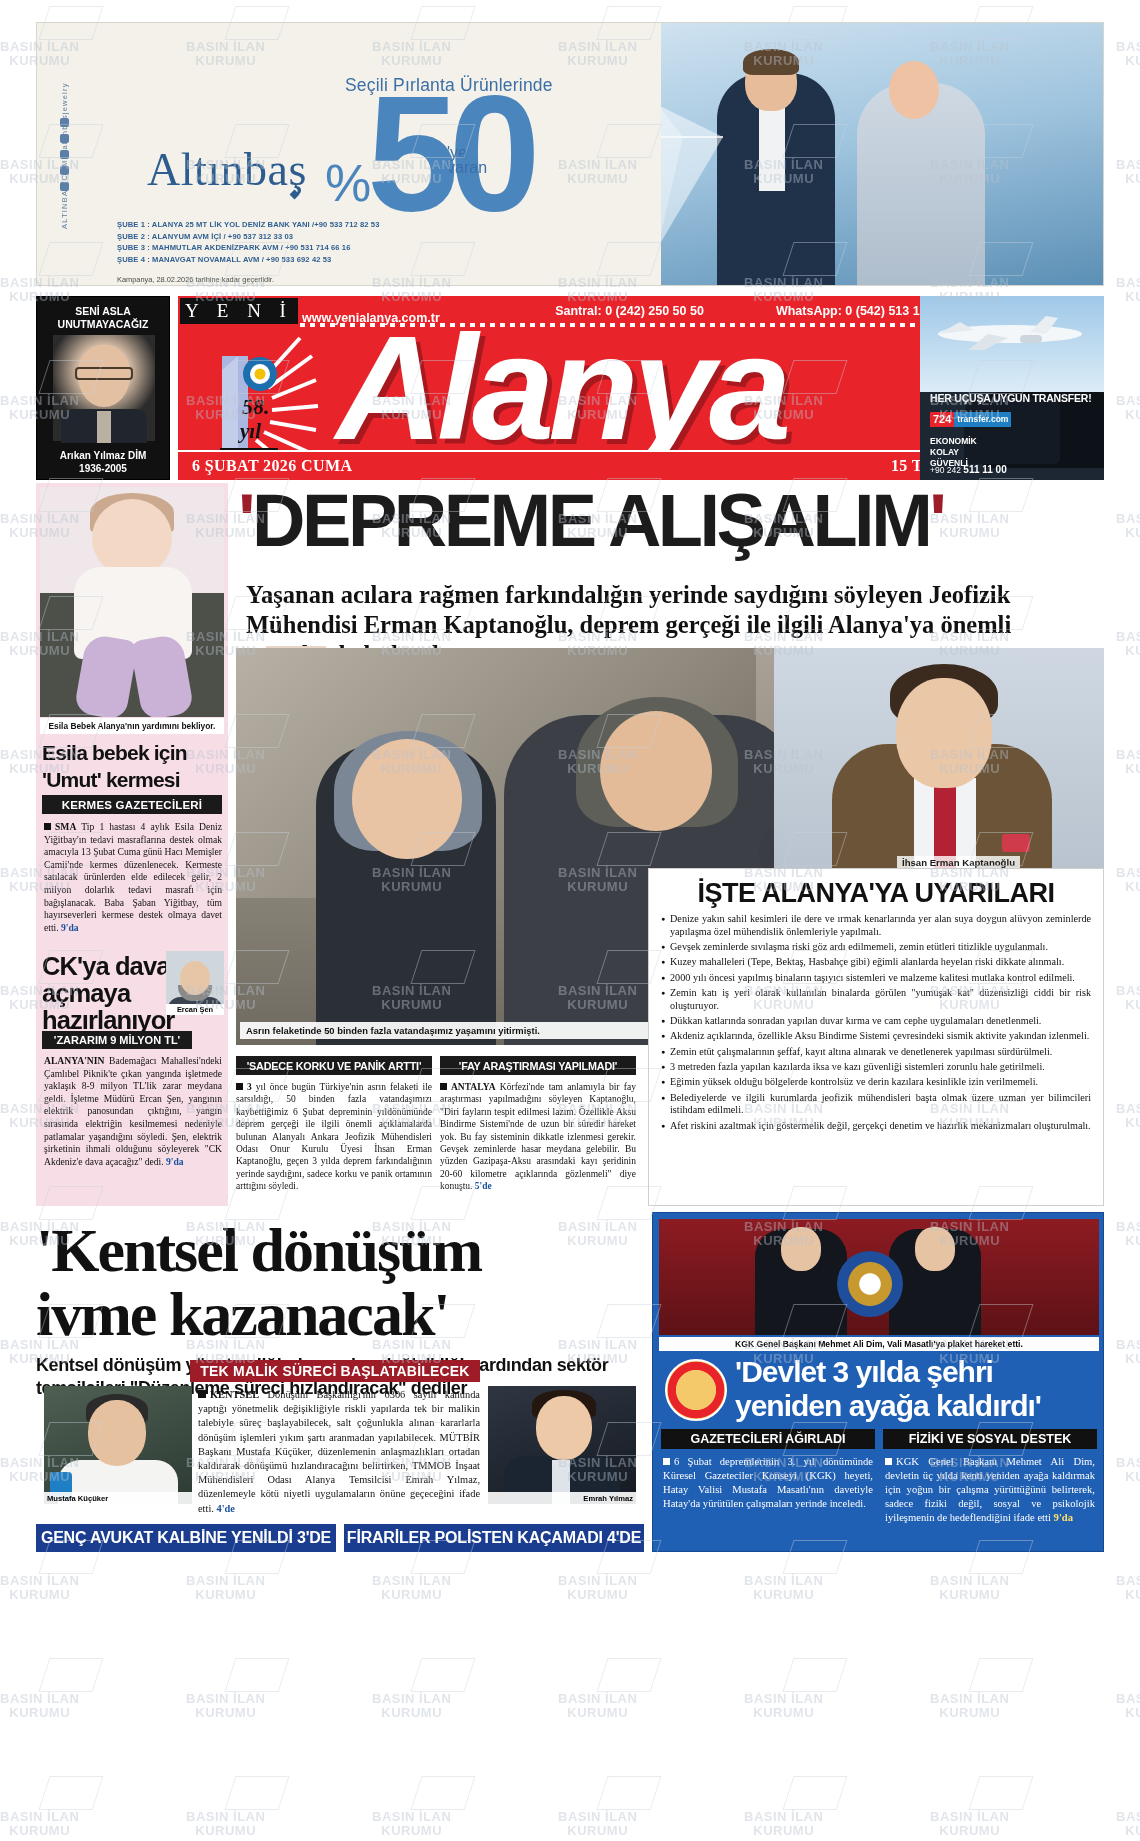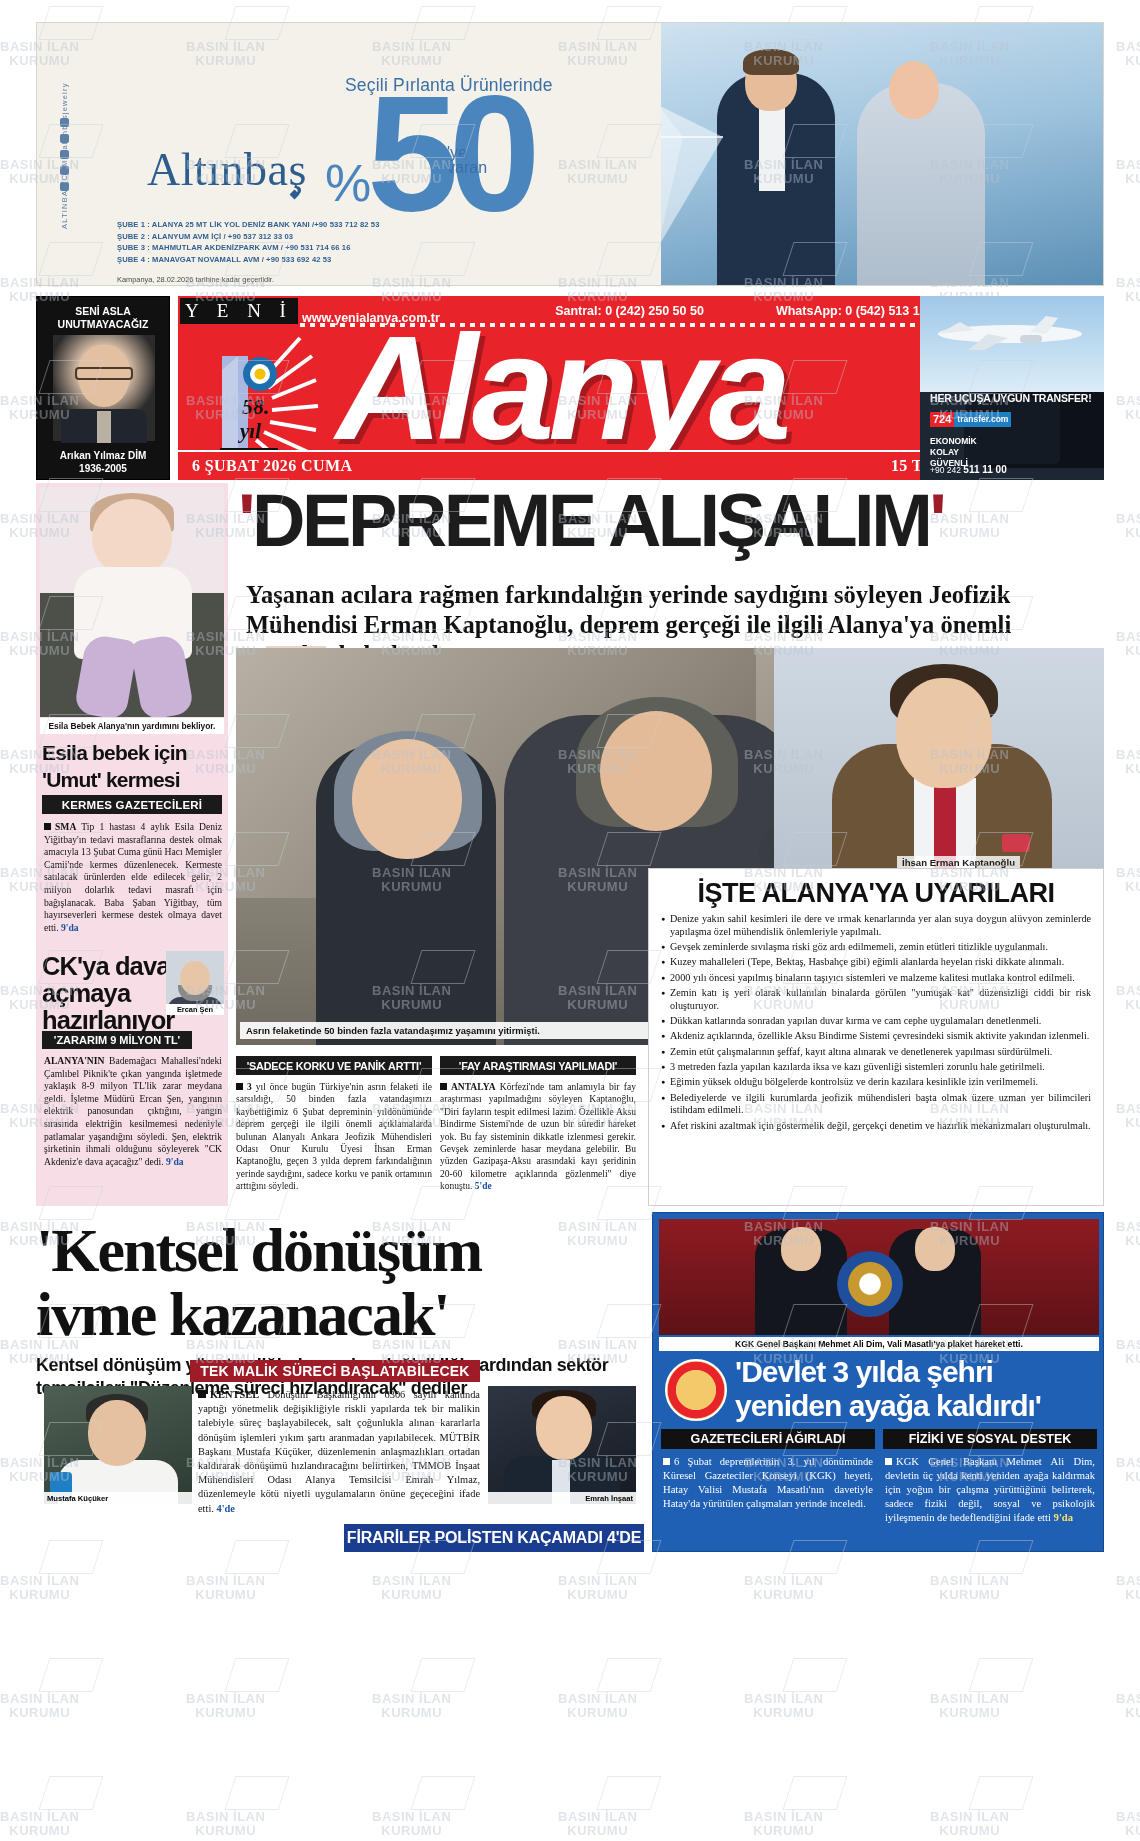--- a/index.html
+++ b/index.html
@@ -600,22 +600,23 @@
       <div class="mic"></div>
   </div>
   <div class="kcap1">Mustafa Küçüker</div>
   <div class="kbody"><span class="sq"></span><b>KENTSEL</b><span> Dönüşüm Başkanlığı'nın 6306 sayılı kanunda yaptığı yönetmelik değişikliğiyle riskli yapılarda tek bir malikin talebiyle süreç başlayabilecek, salt çoğunlukla alınan kararlarla dönüşüm işlemleri yıkım şartı aranmadan yapılabilecek. MÜTBİR Başkanı Mustafa Küçüker, düzenlemenin anlaşmazlıkları ortadan kaldırarak dönüşümü hızlandıracağını belirtirken, TMMOB İnşaat Mühendisleri Odası Alanya Temsilcisi Emrah Yılmaz, düzenlemeyle kötü niyetli uygulamaların önüne geçeceğini ifade etti.</span> <span class="pg">4'de</span></div>
   <div class="kphoto2">
     <div class="sh"></div>
       <div class="tie"></div>
       <div class="hair"></div>
       <div class="hd"></div>
   </div>
-  <div class="kcap2">Emrah İnşaat</div>
-
+  <div class="kcap2">Emrah Yılmaz</div>
+
+  <div class="foot1">GENÇ AVUKAT KALBİNE YENİLDİ 3'DE</div>
   <div class="foot2">FİRARİLER POLİSTEN KAÇAMADI 4'DE</div>
 
   <div class="rbox">
     <div class="rphoto">
       <div class="m1">
           <div class="h"></div>
         </div>
       <div class="m2">
           <div class="h"></div>
         </div>

